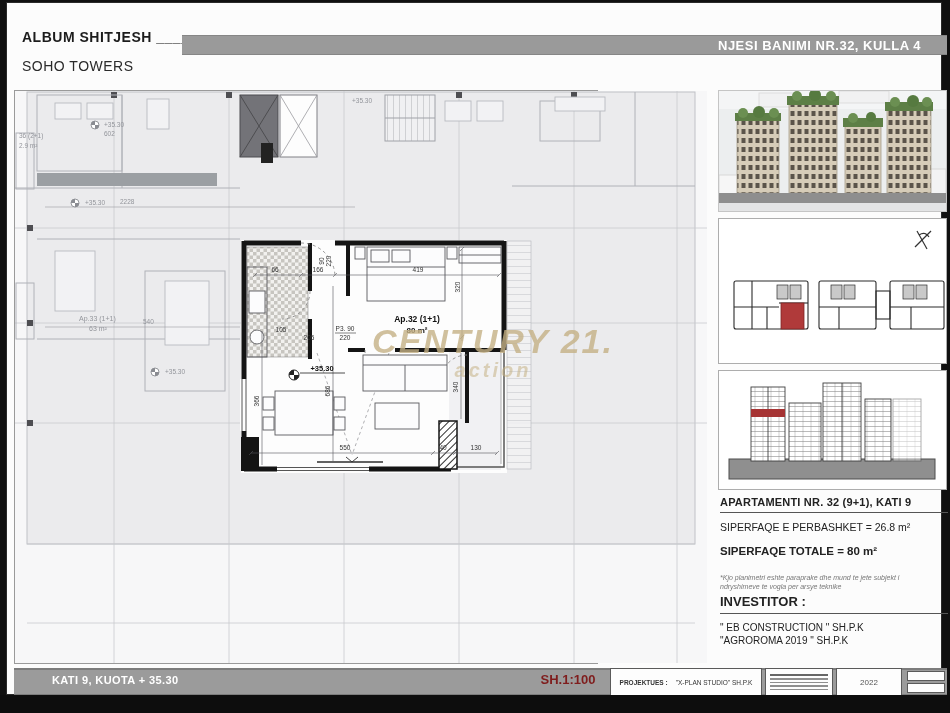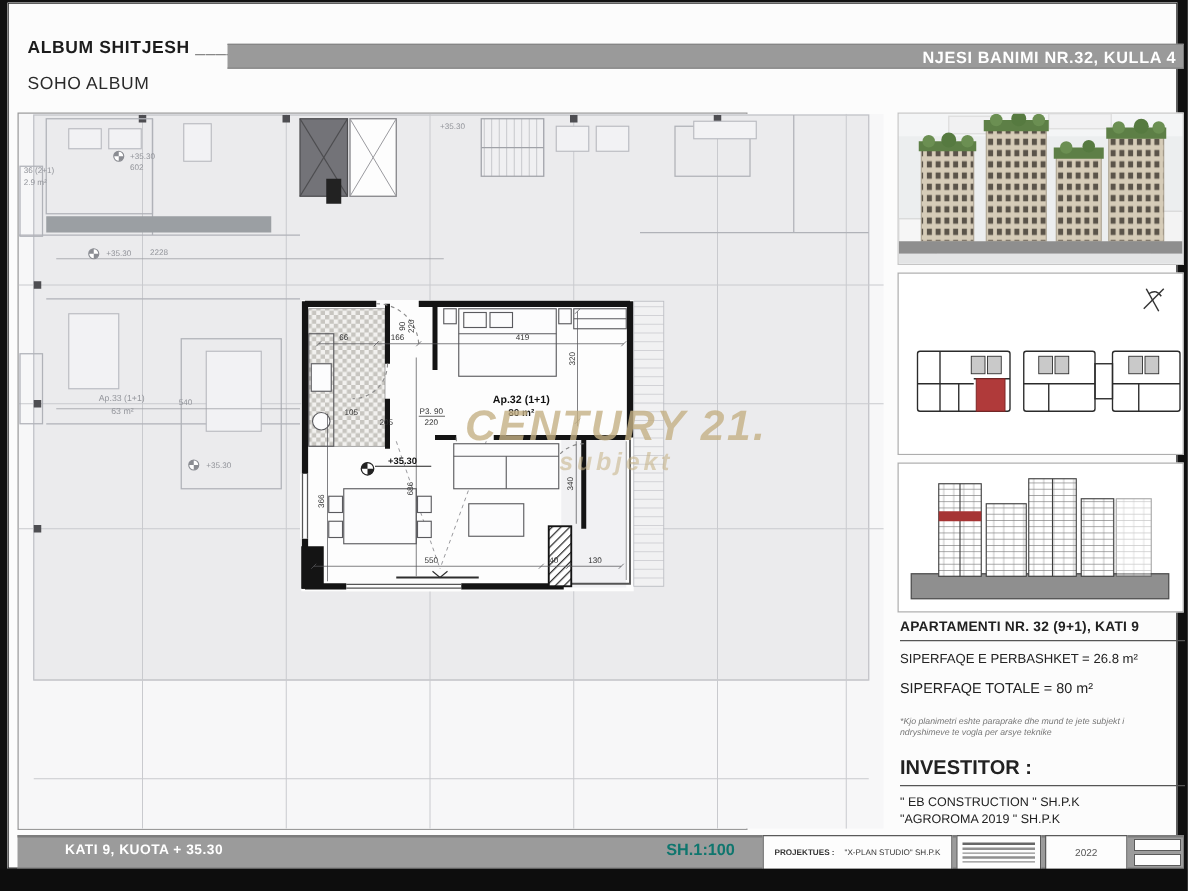--- a/index.html
+++ b/index.html
@@ -6,66 +6,66 @@
   .stage{position:relative;width:950px;height:713px;background:#101010;overflow:hidden;
          font-family:"Liberation Sans", sans-serif;}
   .page{position:absolute;left:6px;top:2px;width:936px;height:693px;background:#fcfcfc;
         box-shadow:0 0 0 1px #2a2a2a inset;}
   
   .album-title{position:absolute;left:16px;top:27px;font-size:14px;font-weight:bold;color:#1c1c1c;letter-spacing:.5px;}
   .soho{position:absolute;left:16px;top:56px;font-size:14px;color:#2a2a2a;letter-spacing:.5px;}
   .banner{position:absolute;left:176px;top:33px;width:765px;height:20px;background:#9a9a9a;
           border-top:1px solid #868686;border-bottom:1px solid #868686;
           color:#fff;font-weight:bold;font-size:13px;line-height:20px;text-align:right;
-          padding-right:6px;box-sizing:border-box;letter-spacing:.5px;}
+          padding-right:26px;box-sizing:border-box;letter-spacing:.5px;}
   
   .drawing{position:absolute;left:8px;top:88px;width:584px;height:574px;background:#f7f7f8;
            border:1px solid #9a9a9a;box-sizing:border-box;}
   .watermark{position:absolute;left:362px;top:320px;width:250px;text-align:center;pointer-events:none;z-index:5;font-style:italic;}
   .watermark .brand{font-size:34px;font-weight:bold;color:rgba(196,176,132,.8);letter-spacing:2px;white-space:nowrap;}
   .watermark .sub{font-size:20px;font-weight:bold;color:rgba(196,176,132,.55);letter-spacing:3px;margin-top:-2px;}
   
   .panel{position:absolute;background:#fff;border:1px solid #adadad;box-sizing:border-box;}
   .render-panel{left:712px;top:88px;width:229px;height:122px;border-color:#c5c5c5;}
   .keyplan-panel{left:712px;top:216px;width:229px;height:146px;}
   .elev-panel{left:712px;top:368px;width:229px;height:120px;}
   .info{position:absolute;left:714px;top:494px;width:228px;color:#222;}
   .info .title{font-size:11px;font-weight:bold;letter-spacing:.2px;}
   .info hr{border:none;border-top:1.5px solid #555;margin:4px 0 8px 0;}
   .info .line{font-size:10.5px;margin:2px 0;}
-  .info .total{font-size:11.5px;font-weight:normal;margin-top:12px;}
+  .info .total{font-size:11.5px;font-weight:bold;margin-top:12px;}
   .info .note{font-size:7px;font-style:italic;color:#777;margin-top:16px;width:220px;line-height:1.35;}
-  .info .inv-label{font-size:16px;font-weight:bold;margin-top:14px;}
+  .info .inv-label{font-size:13px;font-weight:bold;margin-top:2px;}
   .info .inv-line{font-size:10px;margin:2px 0;}
   
   .footbar{position:absolute;left:8px;top:666px;width:933px;height:28px;background:#9b9b9b;
            border-top:2px solid #7c7c7c;border-bottom:2px solid #7c7c7c;box-sizing:border-box;}
   .foot-floor{position:absolute;left:30px;top:672px;color:#fff;font-weight:bold;font-size:11px;letter-spacing:.4px;padding-left:16px;}
-  .foot-scale{position:absolute;left:527px;top:670px;width:70px;color:#0f766e;font-weight:bold;font-size:13px;text-align:left;}
+  .foot-scale{position:absolute;left:527px;top:670px;width:70px;color:#7f1d1d;font-weight:bold;font-size:13px;text-align:center;}
   .titleblock{position:absolute;left:604px;top:666px;width:337px;height:28px;display:flex;gap:3px;align-items:stretch;}
   .tb-cell{background:#fdfdfd;border:1px solid #5a5a5a;box-sizing:border-box;display:flex;align-items:center;justify-content:center;}
   .tb-designer{width:152px;font-size:6.5px;color:#333;gap:8px;}
   .tb-designer b{font-weight:bold;}
   .tb-fineprint{width:68px;flex-direction:column;justify-content:center;gap:2px;padding:3px 4px;}
   .tb-fineprint i{display:block;height:1.5px;background:#8f8f8f;width:100%;}
   .tb-fineprint i:first-child{height:2.5px;background:#666;}
   .tb-year{width:66px;font-size:8px;color:#555;}
   .tb-boxes{width:42px;flex-direction:column;gap:2px;padding:2px;background:transparent;border:none;}
   .tb-boxes span{display:block;width:100%;height:10px;background:#fdfdfd;border:1px solid #5a5a5a;box-sizing:border-box;}
   .bottom-black{position:absolute;left:0;top:695px;width:950px;height:18px;background:#0d0d0d;}
   svg text{font-family:"Liberation Sans", sans-serif;}
 </style>
 </head>
 <body>
 
 <div class="stage">
   <div class="page">
 
     <div class="album-title">ALBUM SHITJESH ____</div>
-    <div class="soho">SOHO ALBUM</div>
+    <div class="soho">SOHO TOWERS</div>
     <div class="banner">NJESI BANIMI NR.32, KULLA 4</div>
 
     <div class="drawing">
       <svg width="692" height="572" viewBox="0 0 692 572">
         <defs>
           <pattern id="checker" width="7" height="7" patternUnits="userSpaceOnUse">
             <rect width="7" height="7" fill="#f2f1ef"></rect>
             <rect width="3.5" height="3.5" fill="#c7c5c0"></rect>
             <rect x="3.5" y="3.5" width="3.5" height="3.5" fill="#c7c5c0"></rect>
           </pattern>
@@ -286,21 +286,21 @@
           <circle cx="279" cy="284" r="5" fill="#fff" stroke="#222" stroke-width="1"></circle>
           <path d="M279,284 L284,284 A5,5 0 0 1 279,289 Z M279,284 L274,284 A5,5 0 0 1 279,279 Z" fill="#222"></path>
           <line x1="285" y1="282" x2="330" y2="282" stroke="#222" stroke-width="0.8"></line>
           <text x="307" y="280" font-size="7.5" font-weight="bold" fill="#111" text-anchor="middle">+35.30</text>
         </g>
       </svg>
     </div>
 
     <div class="watermark">
       <div class="brand">CENTURY 21.</div>
-      <div class="sub">subjekt</div>
+      <div class="sub">action</div>
     </div>
 
     <div class="panel render-panel">
       <svg width="227" height="120" viewBox="0 0 227 120">
         <defs>
           <pattern id="win" width="7" height="9" patternUnits="userSpaceOnUse">
             <rect width="7" height="9" fill="#d6ccb8"></rect>
             <rect x="1.5" y="2" width="4" height="5" fill="#5b544a"></rect>
           </pattern>
         </defs>

